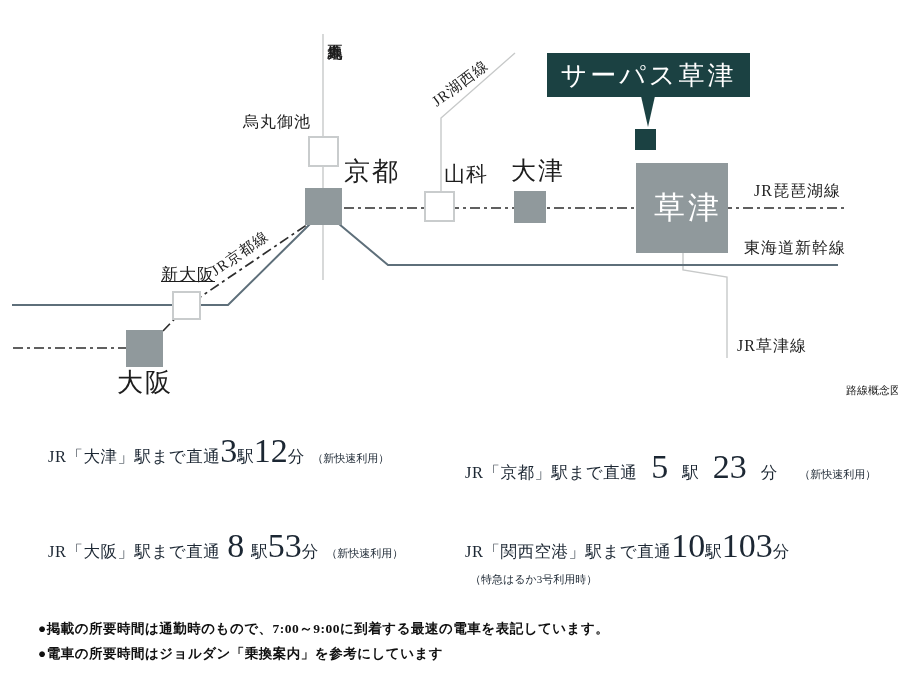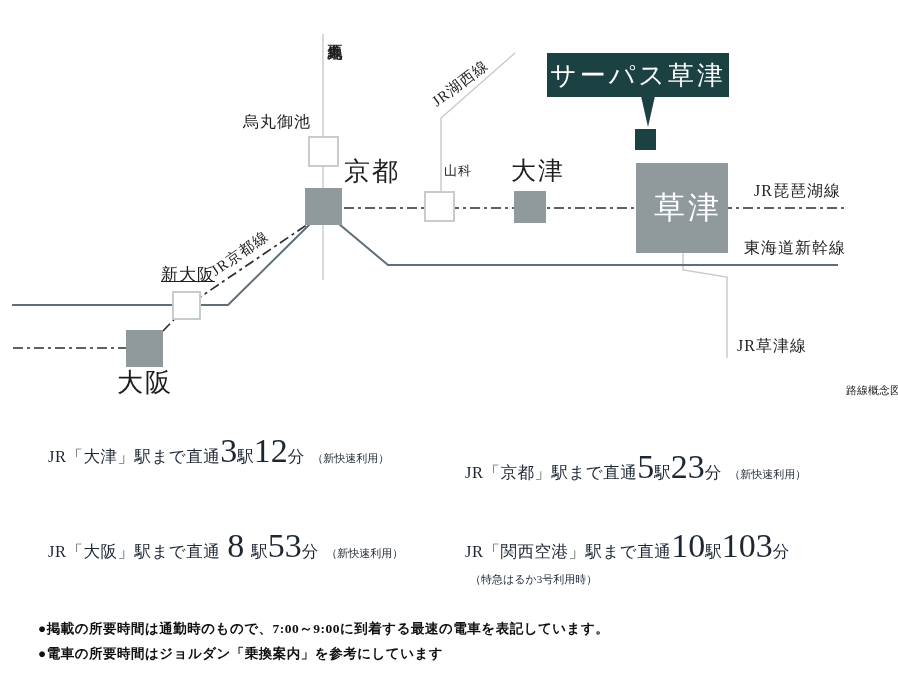--- a/index.html
+++ b/index.html
@@ -21,36 +21,36 @@
     position: absolute;
     color: #1d1d1d;
     white-space: nowrap;
     line-height: 1;
     letter-spacing: 1px;
   }
   .lab-subway       { left: 327px; top: 33px;  font-size: 15px; writing-mode: vertical-rl; text-orientation: upright; letter-spacing: 0; }
   .lab-karasumaoike { left: 243px; top: 114px; font-size: 16px; }
   .lab-kyoto        { left: 344px; top: 159px; font-size: 26px; letter-spacing: 2px; }
   .lab-kosei        { left: 434px; top: 96px;  font-size: 15px; transform: rotate(-37deg); transform-origin: left center; }
-  .lab-yamashina    { left: 444px; top: 164px; font-size: 13px; }
+  .lab-yamashina    { left: 444px; top: 164px; font-size: 21px; }
   .lab-otsu         { left: 511px; top: 158px; font-size: 25px; letter-spacing: 2px; }
   .lab-biwako       { left: 754px; top: 183px; font-size: 16px; }
   .lab-shinkansen   { left: 744px; top: 240px; font-size: 16px; }
   .lab-kusatsuline  { left: 737px; top: 338px; font-size: 16px; }
   .lab-legend       { left: 810px; top: 385px; font-size: 11px; letter-spacing: 0; padding-left: 36px; }
   .lab-shinosaka    { left: 161px; top: 266px; font-size: 17px; text-decoration: underline; }
   .lab-kyotoline    { left: 213px; top: 265px; font-size: 15px; transform: rotate(-35deg); transform-origin: left center; }
   .lab-osaka        { left: 117px; top: 370px; font-size: 26px; letter-spacing: 2px; }
   .lab-kusatsu-sta  {
     left: 642px; top: 192px; width: 92px;
     font-size: 31px; color: #ffffff; text-align: center; letter-spacing: 3px;
   }
 
   .callout {
-    position: absolute; left: 547px; top: 53px; width: 182px; height: 44px;
+    position: absolute; left: 547px; top: 53px; width: 203px; height: 44px;
     background: #1b4142; color: #ffffff;
     display: flex; align-items: center; justify-content: center;
     font-size: 26px; letter-spacing: 3px;
   }
   .callout-pointer {
     position: absolute; left: 641px; top: 96px;
     width: 0; height: 0;
     border-left: 7px solid transparent;
     border-right: 7px solid transparent;
     border-top: 31px solid #1b4142;
@@ -63,21 +63,21 @@
   .access-item {
     position: absolute;
     display: flex; align-items: baseline;
     color: #1c2733; white-space: nowrap;
   }
   .access-item .prefix { font-size: 16.5px; letter-spacing: 0.5px; }
   .access-item .bignum { font-size: 34px; line-height: 1; }
   .access-item .unit   { font-size: 16.5px; }
   .access-item .note   { font-size: 11px; margin-left: 8px; }
   .pos1 { left: 48px;  top: 434px; }
-  .pos2 { left: 465px; top: 450px; }
+  .pos2 { left: 465px; top: 450px; gap: 14px; }
   .pos3 { left: 48px;  top: 529px; }
   .pos4 { left: 465px; top: 529px; }
   .pos3 .bignum.first { margin: 0 7px; }
   .pos4 { display: block; }
   .pos4 .mainline { display: flex; align-items: baseline; }
   .pos4 .note { display: block; margin-left: 5px; margin-top: 9px; }
 
   .footnote {
     position: absolute; left: 38px;
     font-size: 13.5px; font-weight: bold; color: #101010;

